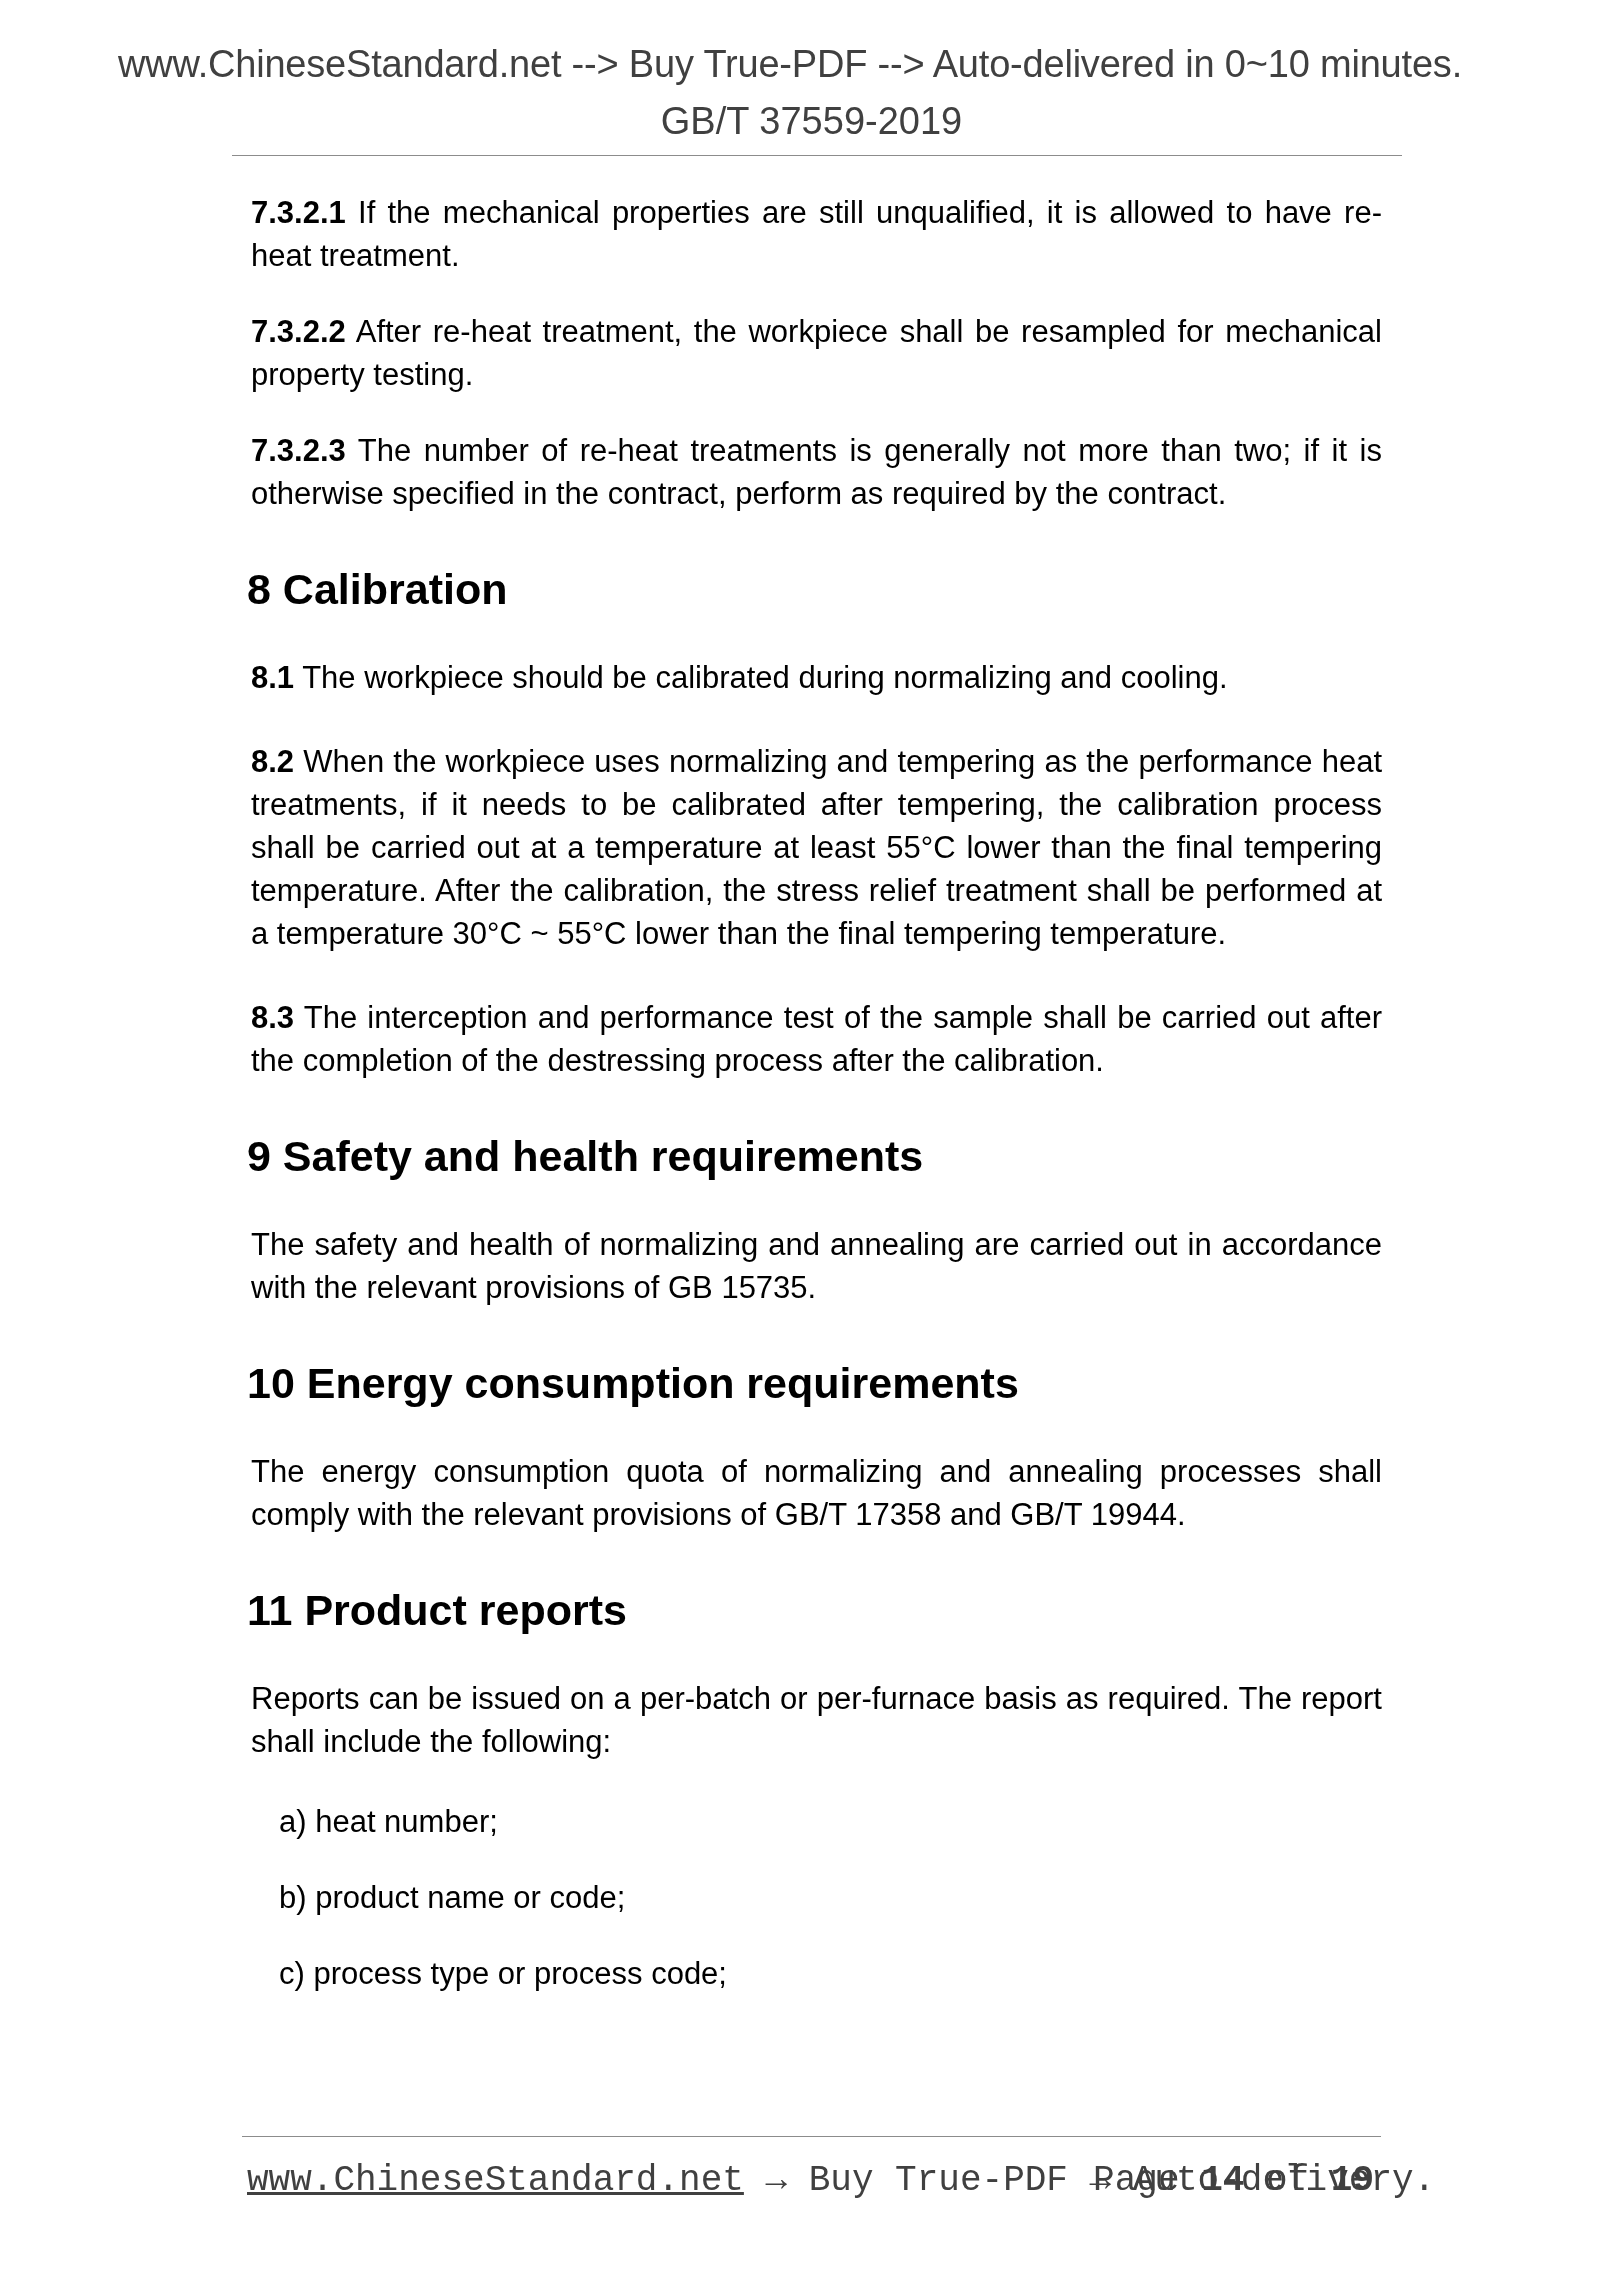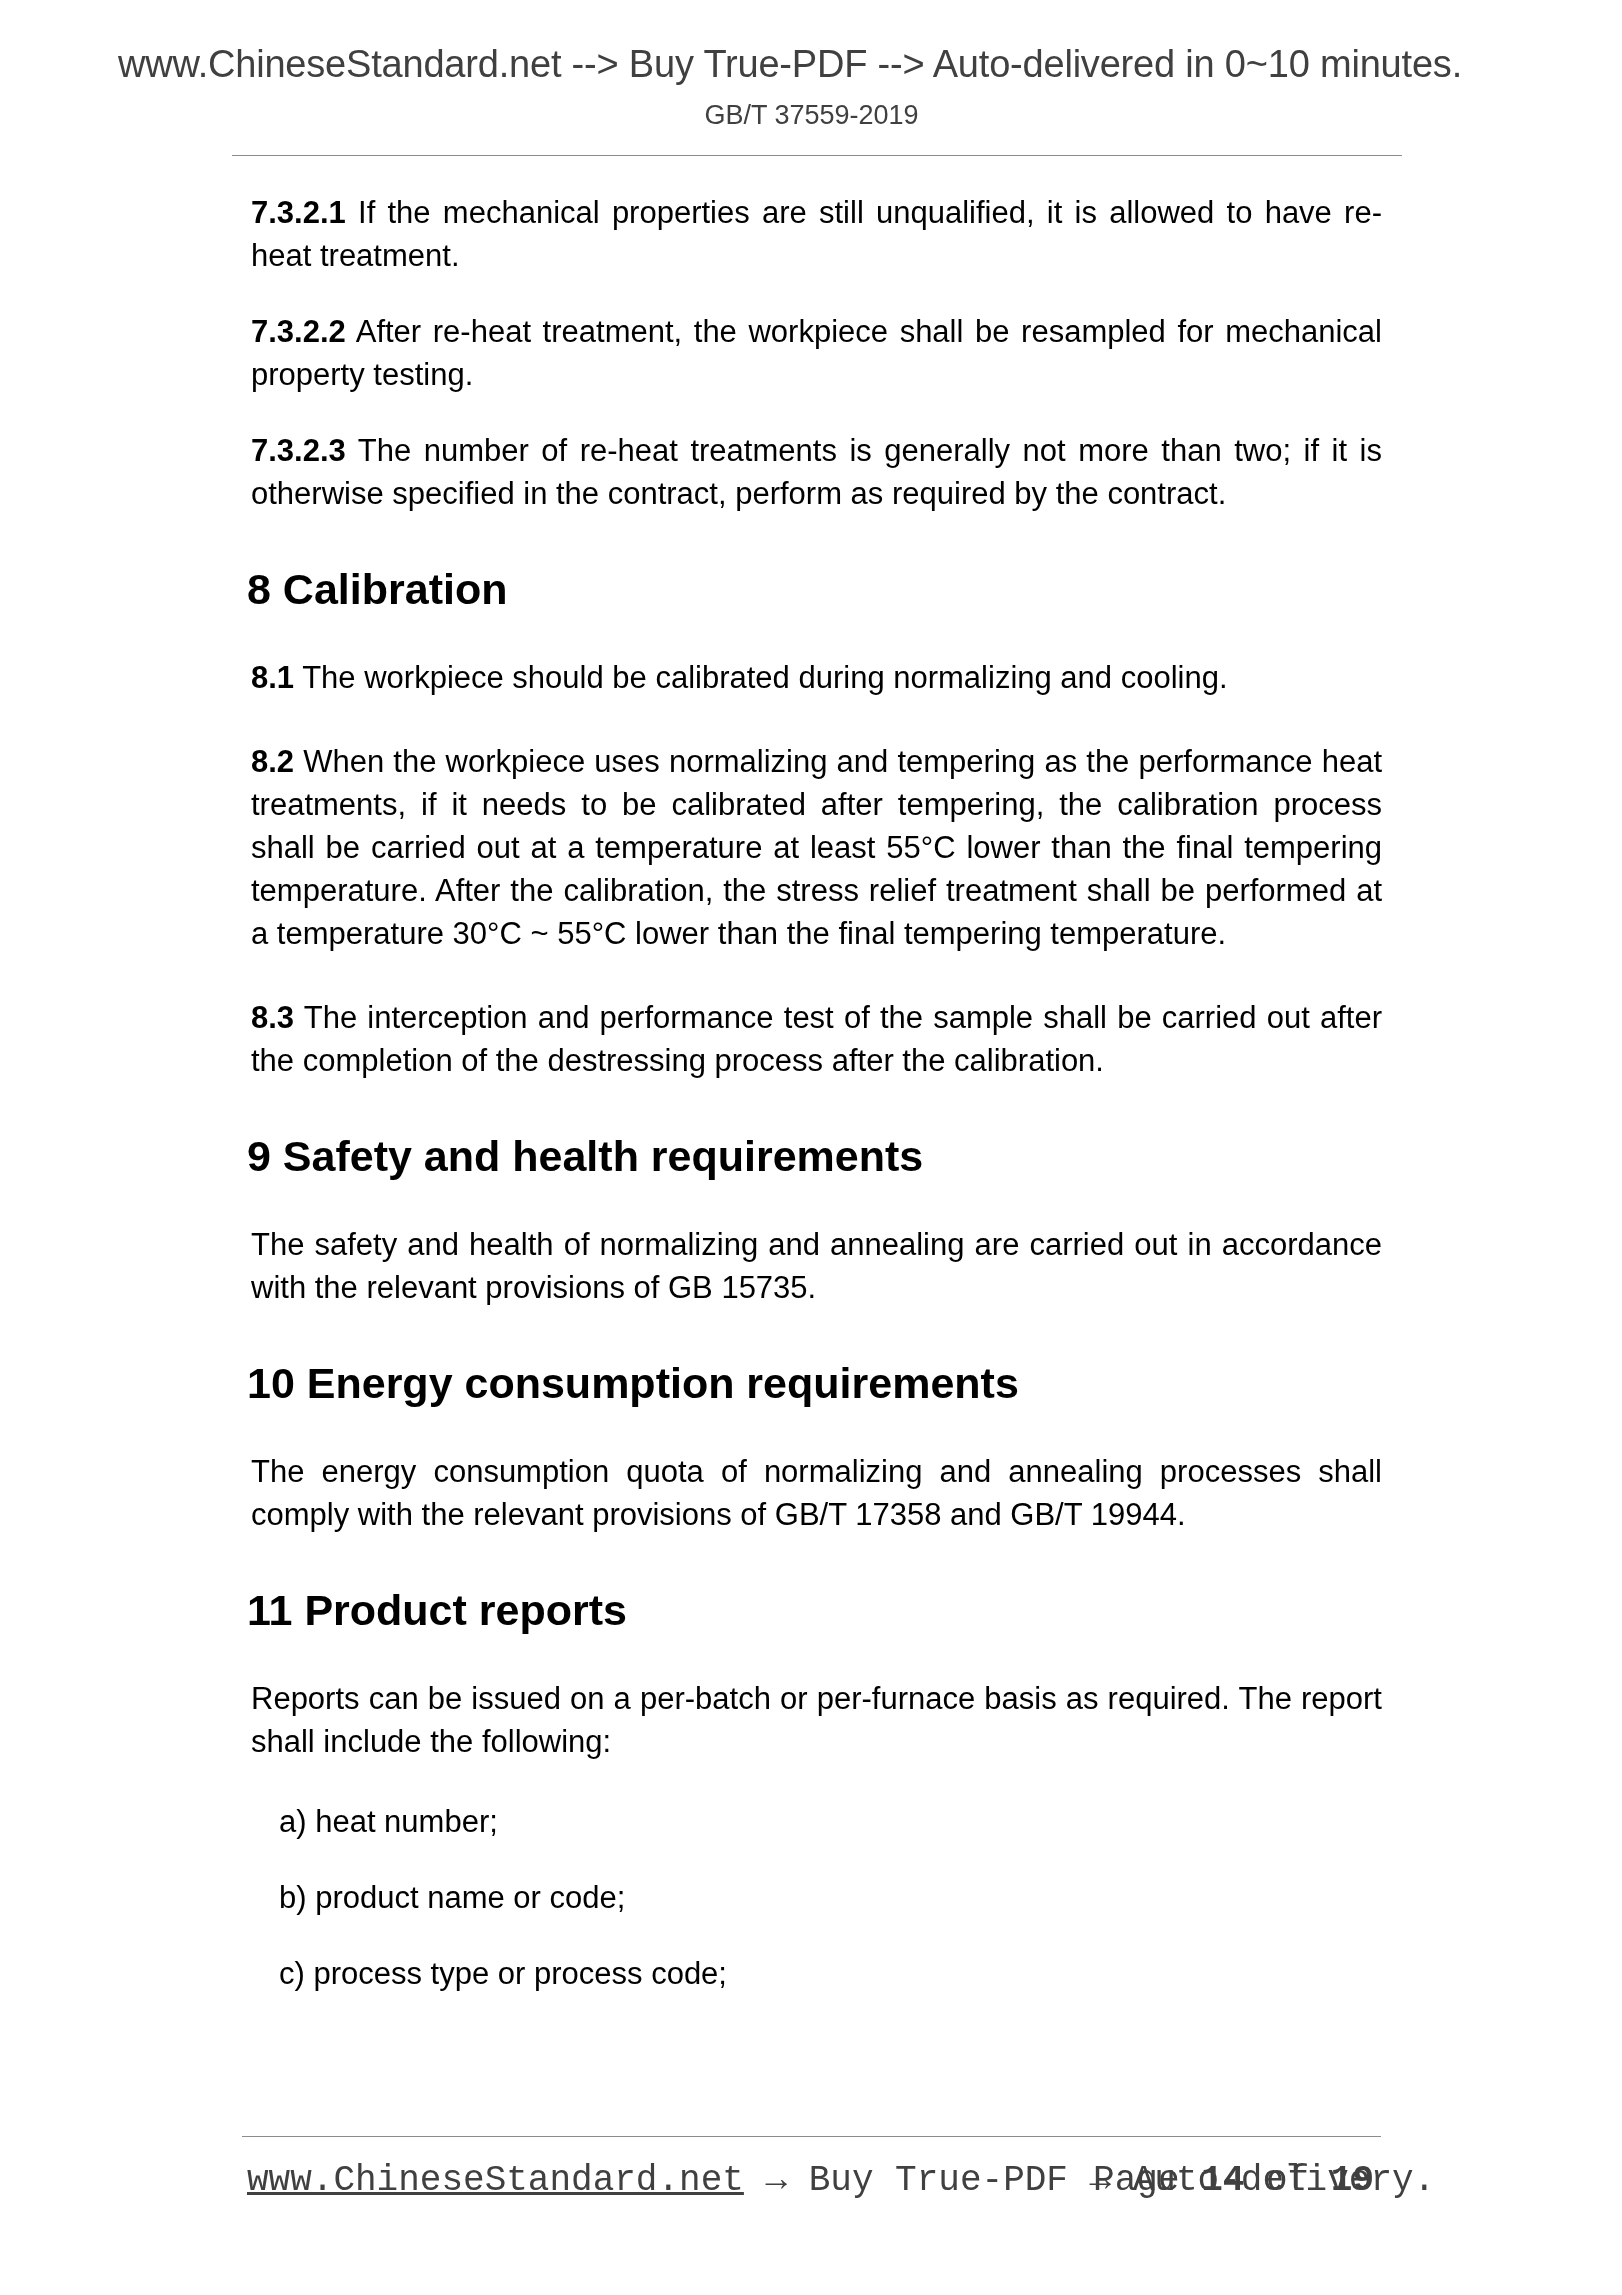--- a/index.html
+++ b/index.html
@@ -1,21 +1,21 @@
 <!DOCTYPE html>
 <html style="font-size:13.3px"><head>
 <meta charset="utf-8">
 <style>
   html, body { margin: 0; padding: 0; background: #ffffff; }
   body { width: 1623px; height: 2295px; position: relative; overflow: hidden;
          font-family: "Liberation Sans", sans-serif; color: #000; }
   .hdr-top { position: absolute; left: 0; width: 1580px; top: 43px; text-align: center;
              font-size: 38px; color: #404040; letter-spacing: -0.2px; }
   .hdr-sub { position: absolute; left: 0; width: 1623px; top: 100px; text-align: center;
-             font-size: 27px; color: #404040; }
+             font-size: 38px; color: #404040; }
   .hdr-rule { position: absolute; left: 232px; width: 1170px; top: 155px; height: 0;
               border-top: 1.7px solid #8c8c8c; }
   .content { position: absolute; left: 247px; width: 1139px; top: 187px; }
   p.par { margin: 4px; font-size: 31px; line-height: 43px; text-align: justify; }
   p.par b { font-weight: bold; }
   h2.sec { margin: 0; font-size: 43px; font-weight: bold; line-height: 50px; }
   .li { font-size: 31px; line-height: 43px; margin-left: 32px; }
   .ftr-rule { position: absolute; left: 242px; width: 1139px; top: 2136px; height: 0;
               border-top: 1.7px solid #8c8c8c; }
   .ftr { position: absolute; top: 2160px; font-size: 36px; color: #404040; font-family: Liberation Mono, monospace; }

